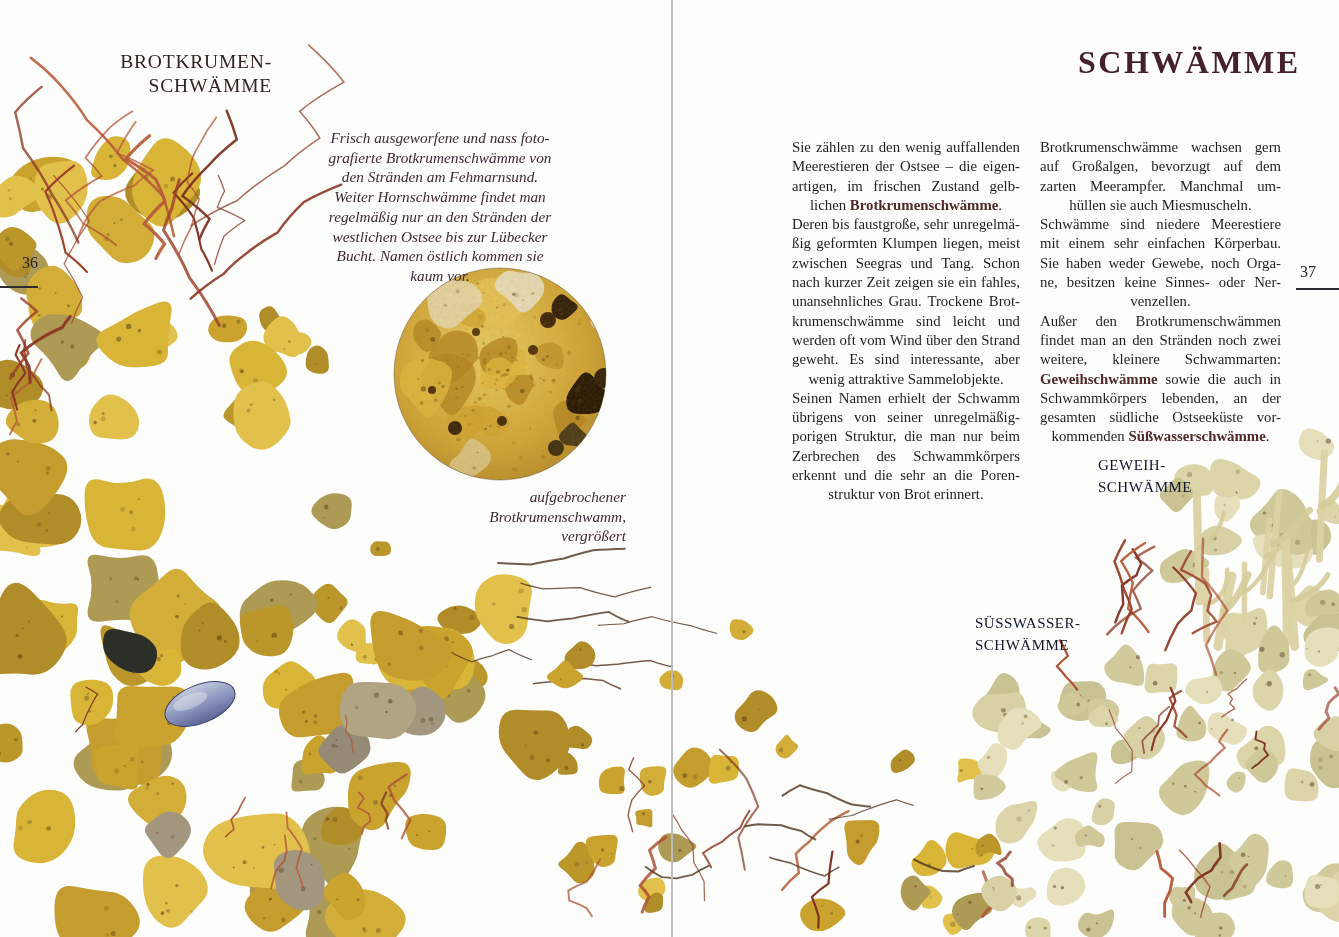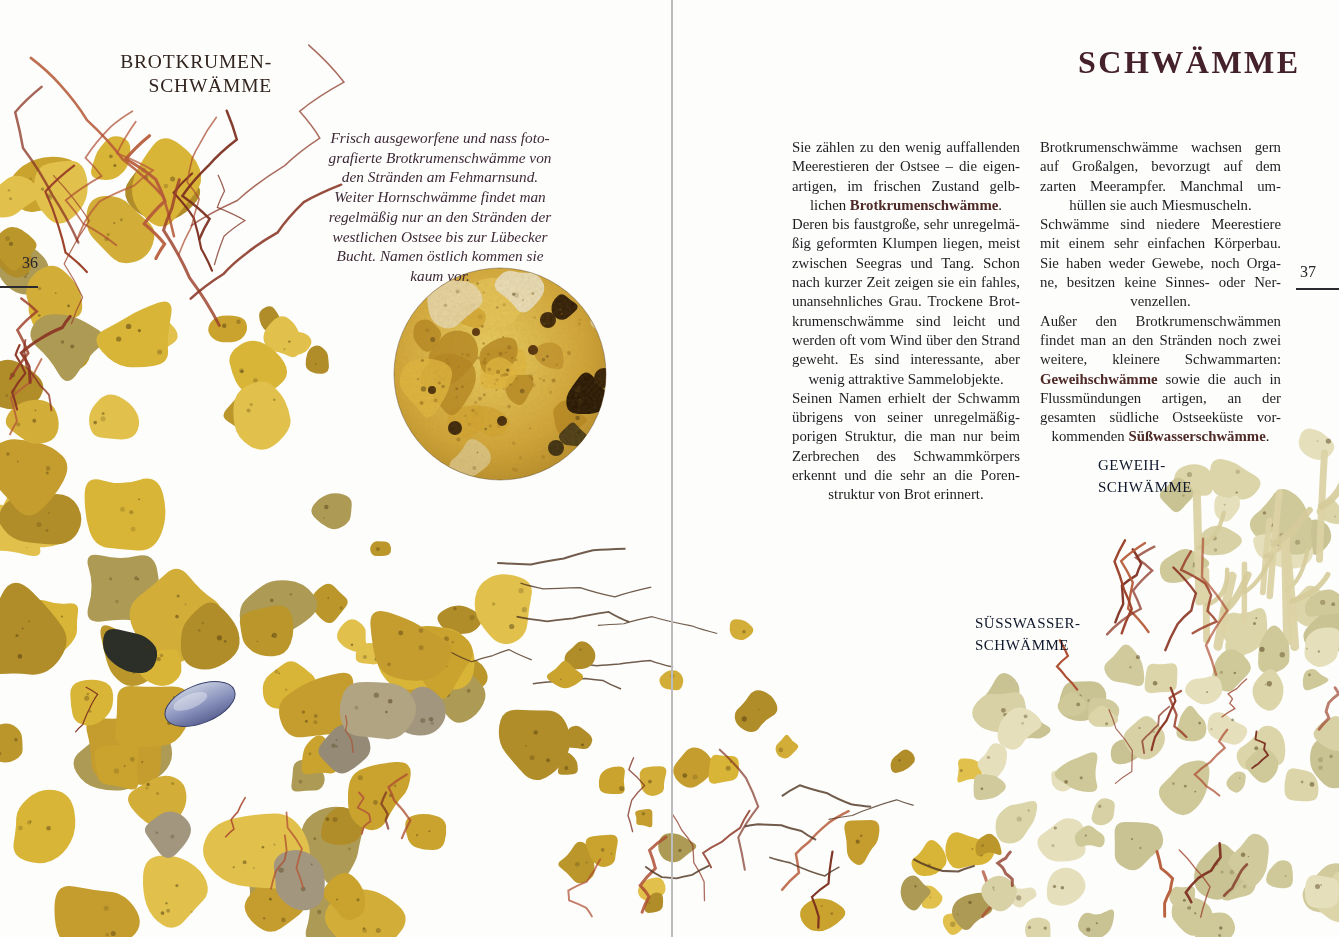--- a/index.html
+++ b/index.html
@@ -911,20 +911,23 @@
       <div class="ln"><span>Frisch ausgeworfene und nass foto-</span></div>
       <div class="ln"><span>grafierte Brotkrumenschwämme von</span></div>
       <div class="ln"><span>den Stränden am Fehmarnsund.</span></div>
       <div class="ln"><span>Weiter </span><span class="b">Hornschwämme</span><span> findet man</span></div>
       <div class="ln"><span>regelmäßig nur an den Stränden der</span></div>
       <div class="ln"><span>westlichen Ostsee bis zur Lübecker</span></div>
       <div class="ln"><span>Bucht. Namen östlich kommen sie</span></div>
       <div class="ln"><span>kaum vor.</span></div>
     </div>
 
+  <div class="txt icap">aufgebrochener
+Brotkrumenschwamm,
+vergrößert</div>
 
   <div class="txt pn" id="pn36">36</div>
   <div class="rule" id="rl"></div>
 
   <div class="txt title">SCHWÄMME</div>
 
   <div class="txt col" id="col1">
       <div class="ln j"><span>Sie zählen zu den wenig auffallenden</span></div>
       <div class="ln j"><span>Meerestieren der Ostsee – die eigen-</span></div>
       <div class="ln j"><span>artigen, im frischen Zustand gelb-</span></div>
@@ -952,21 +955,21 @@
       <div class="ln"><span>hüllen sie auch Miesmuscheln.</span></div>
       <div class="ln j"><span>Schwämme sind niedere Meerestiere</span></div>
       <div class="ln j"><span>mit einem sehr einfachen Körperbau.</span></div>
       <div class="ln j"><span>Sie haben weder Gewebe, noch Orga-</span></div>
       <div class="ln j"><span>ne, besitzen keine Sinnes- oder Ner-</span></div>
       <div class="ln"><span>venzellen.</span></div>
       <div class="ln j"><span>Außer den Brotkrumenschwämmen</span></div>
       <div class="ln j"><span>findet man an den Stränden noch zwei</span></div>
       <div class="ln j"><span>weitere, kleinere Schwammarten:</span></div>
       <div class="ln j"><span class="b">Geweihschwämme</span><span> sowie die auch in</span></div>
-      <div class="ln j"><span>Flussmündungen artigen, an der</span></div>
+      <div class="ln j"><span>Schwammkörpers lebenden, an der</span></div>
       <div class="ln j"><span>gesamten südliche Ostseeküste vor-</span></div>
       <div class="ln"><span>kommenden </span><span class="b">Süßwasserschwämme</span><span>.</span></div>
     </div>
 
   <div class="txt lbl" id="lgew">GEWEIH-
 SCHWÄMME</div>
   <div class="txt lbl" id="lsus">SÜSSWASSER-
 SCHWÄMME</div>
 
   <div class="txt pn" id="pn37">37</div>

